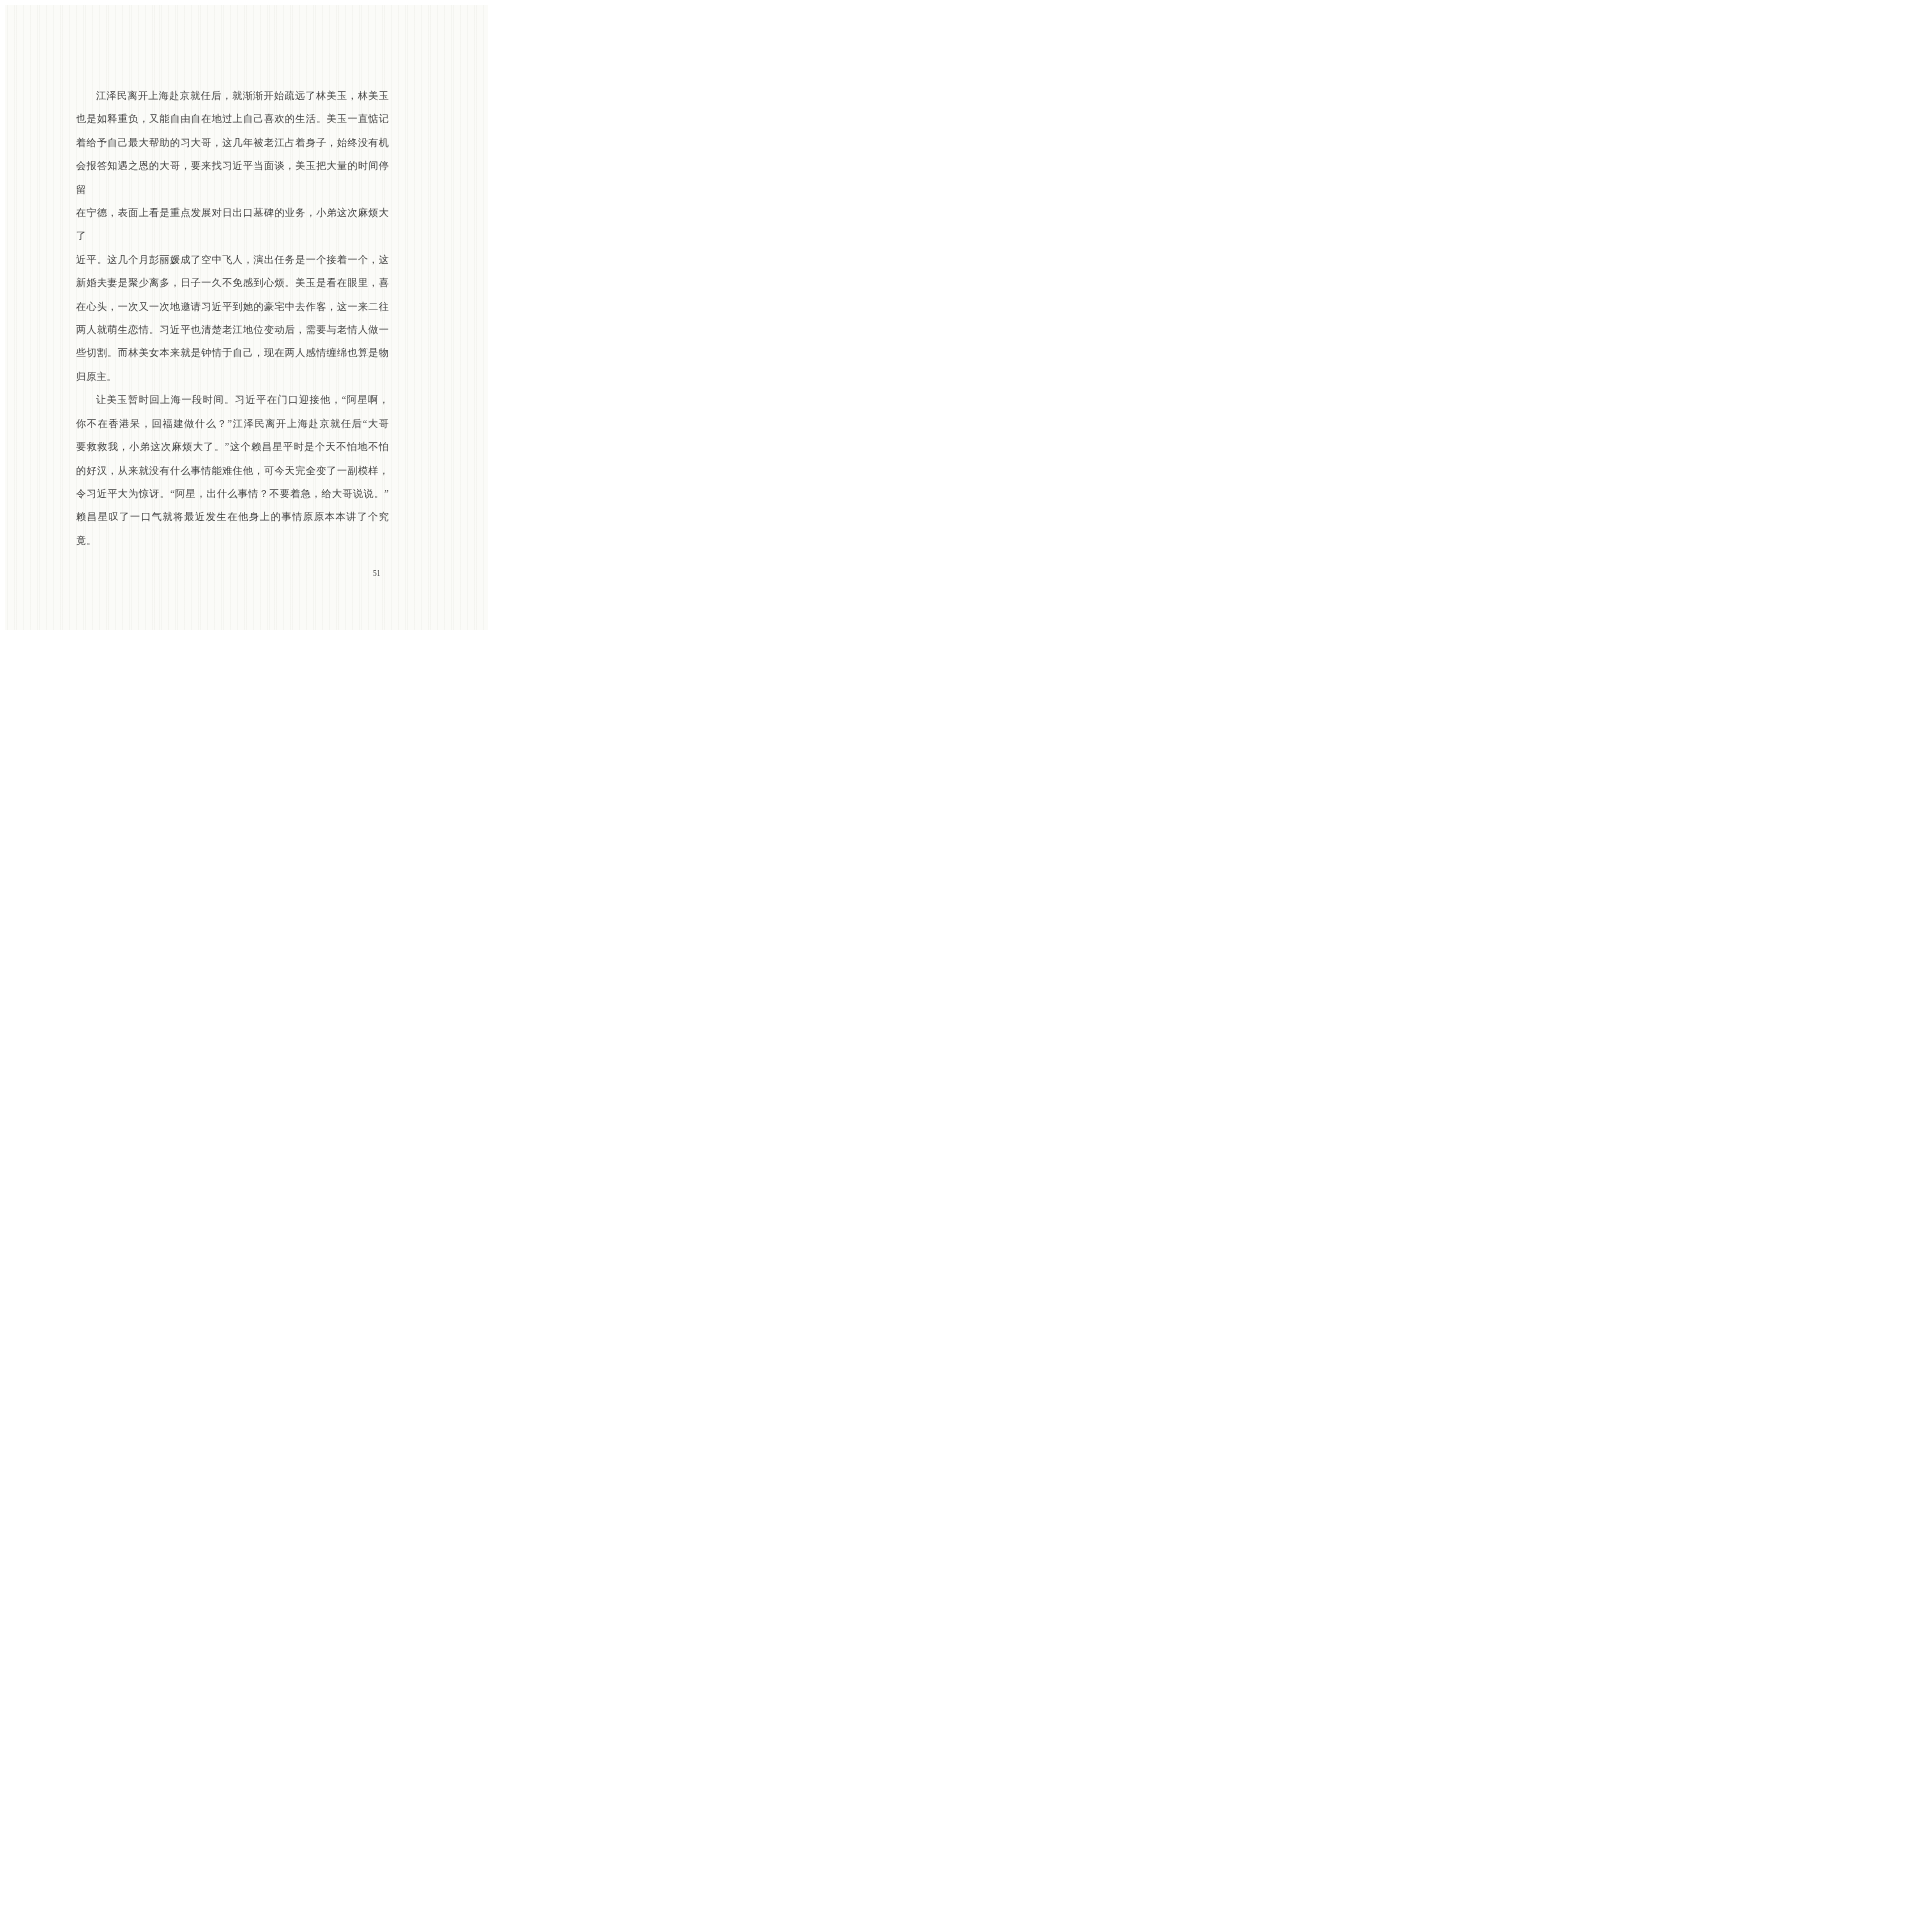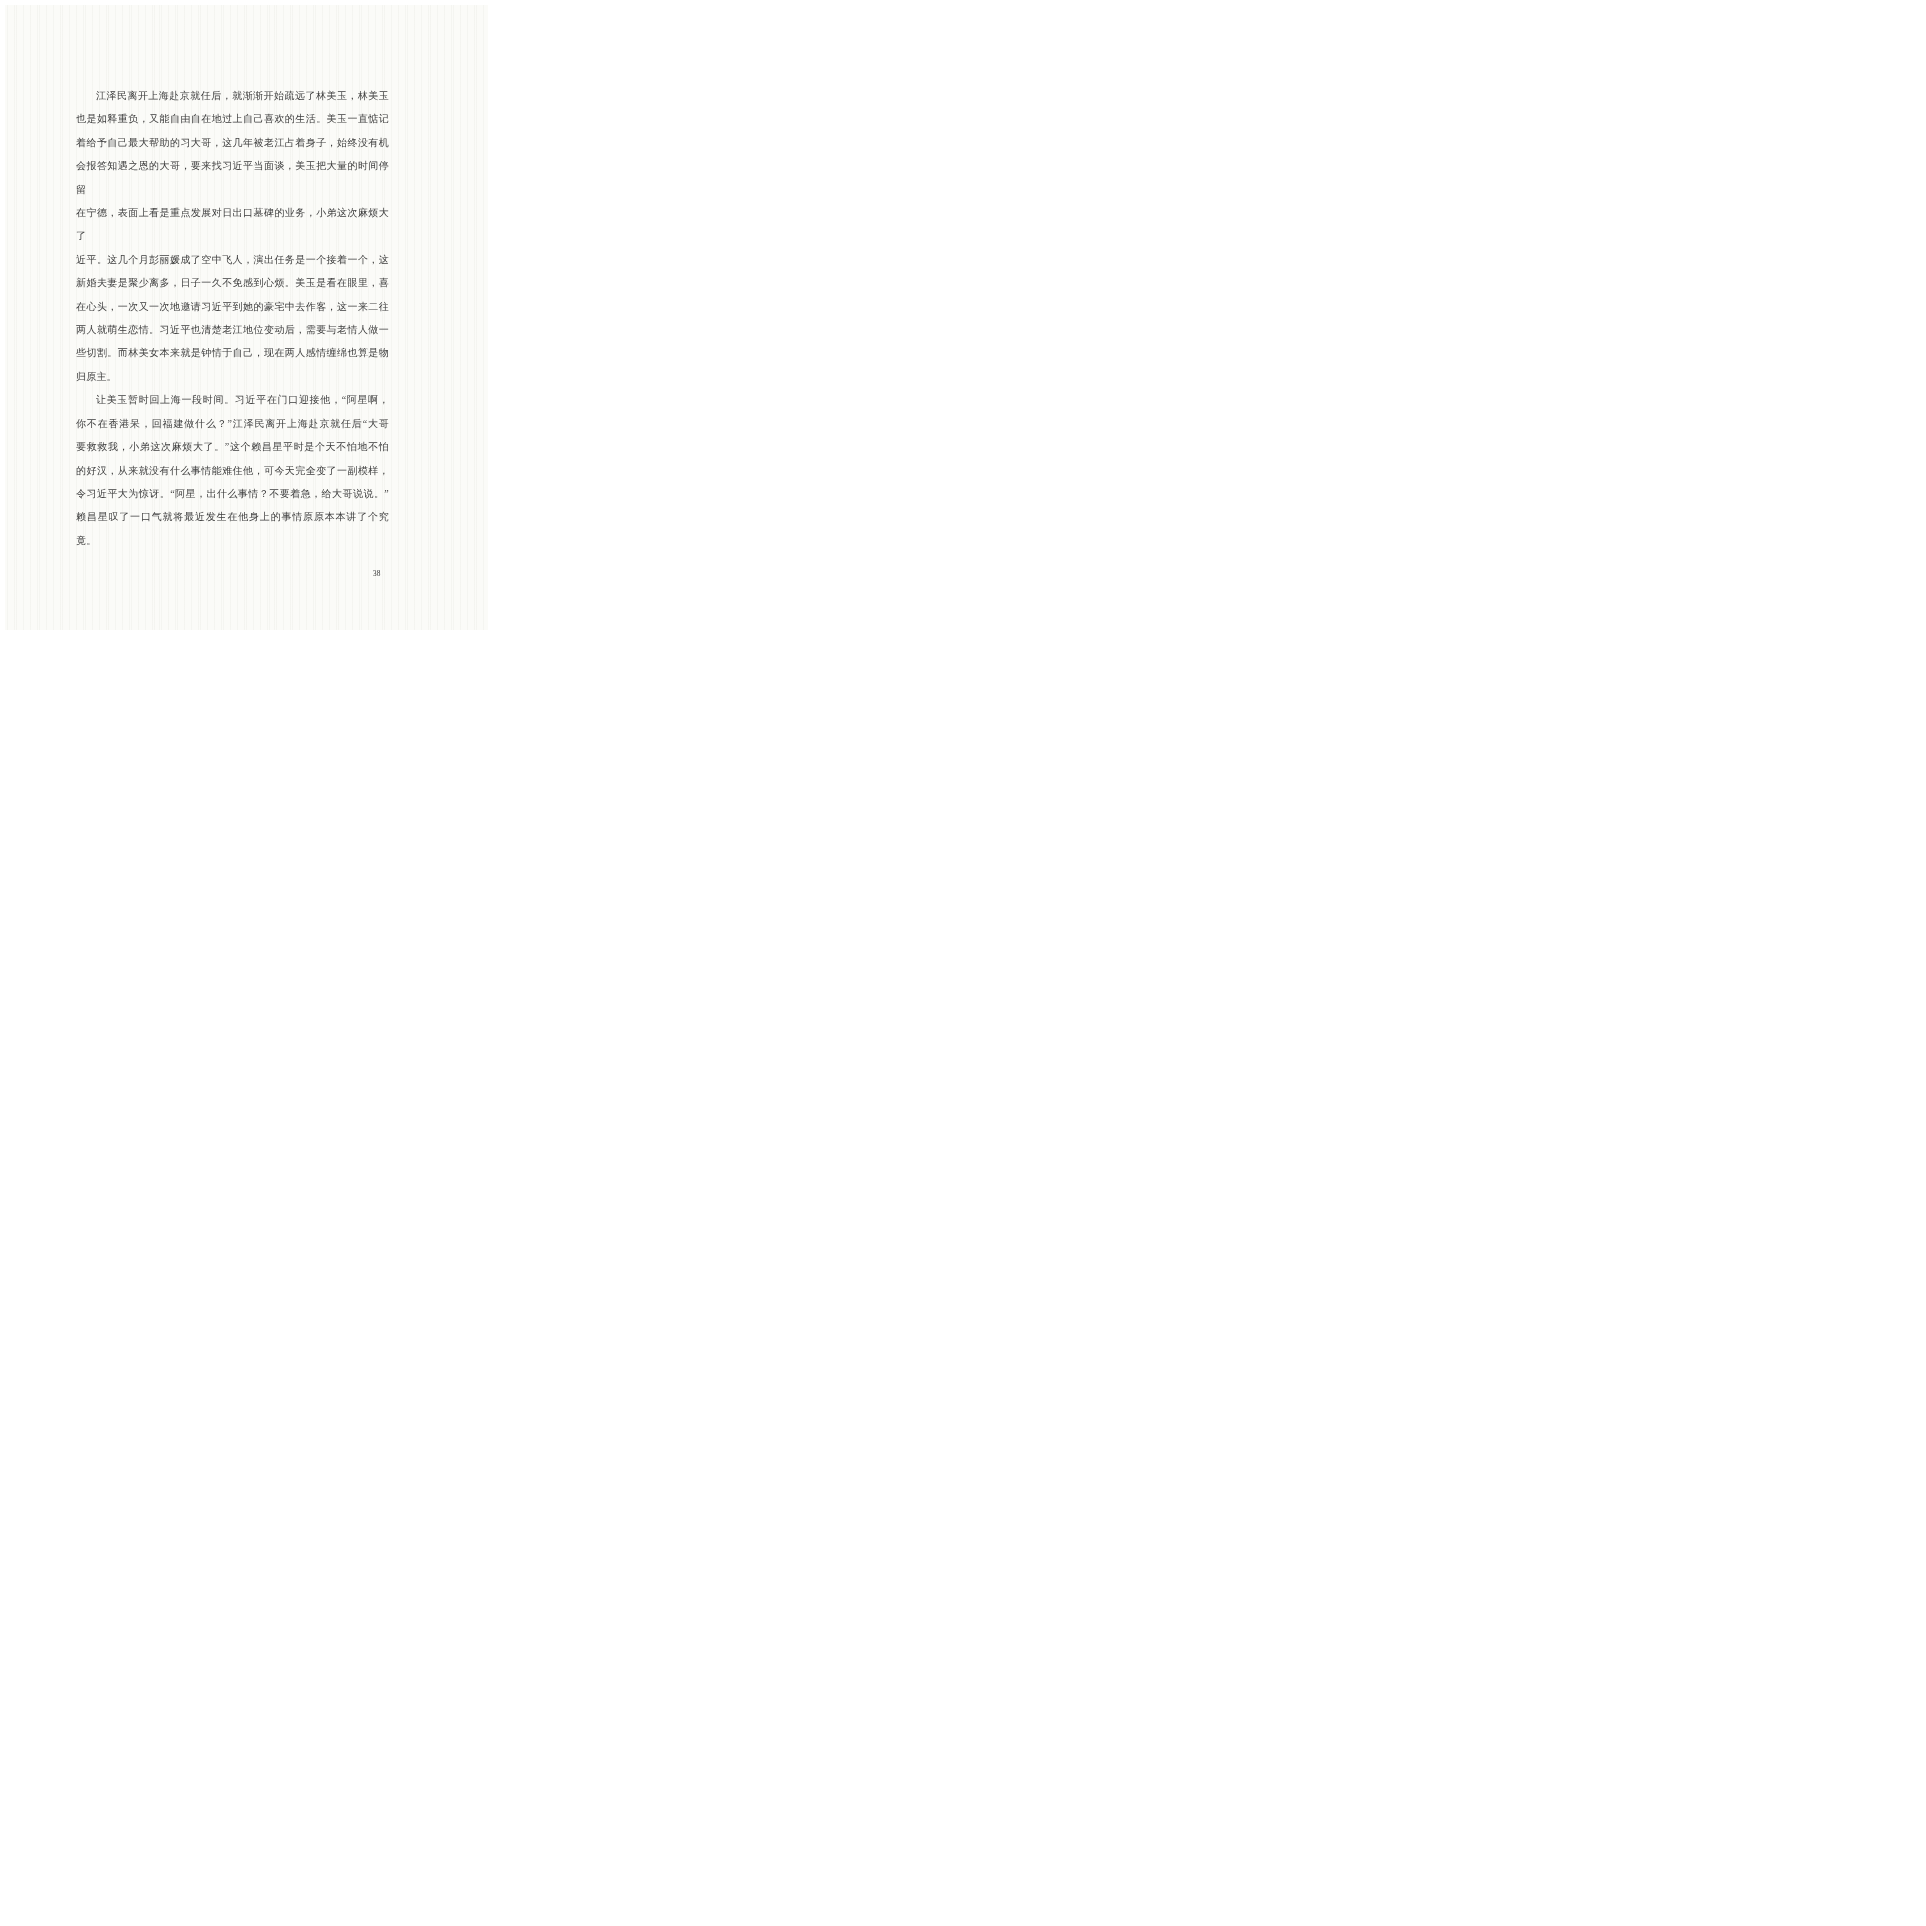--- a/index.html
+++ b/index.html
@@ -87,16 +87,16 @@
       <div class="line">你不在香港呆，回福建做什么？”江泽民离开上海赴京就任后“大哥</div>
       <div class="line">要救救我，小弟这次麻烦大了。”这个赖昌星平时是个天不怕地不怕</div>
       <div class="line">的好汉，从来就没有什么事情能难住他，可今天完全变了一副模样，</div>
       <div class="line">令习近平大为惊讶。“阿星，出什么事情？不要着急，给大哥说说。”</div>
       <div class="line">赖昌星叹了一口气就将最近发生在他身上的事情原原本本讲了个究</div>
       <div class="line">竟。</div>
     </div>
 
   </div>
 
-  <div class="page-number">38</div>
+  <div class="page-number">51</div>
 
 </div>
 
 
 </body></html>

